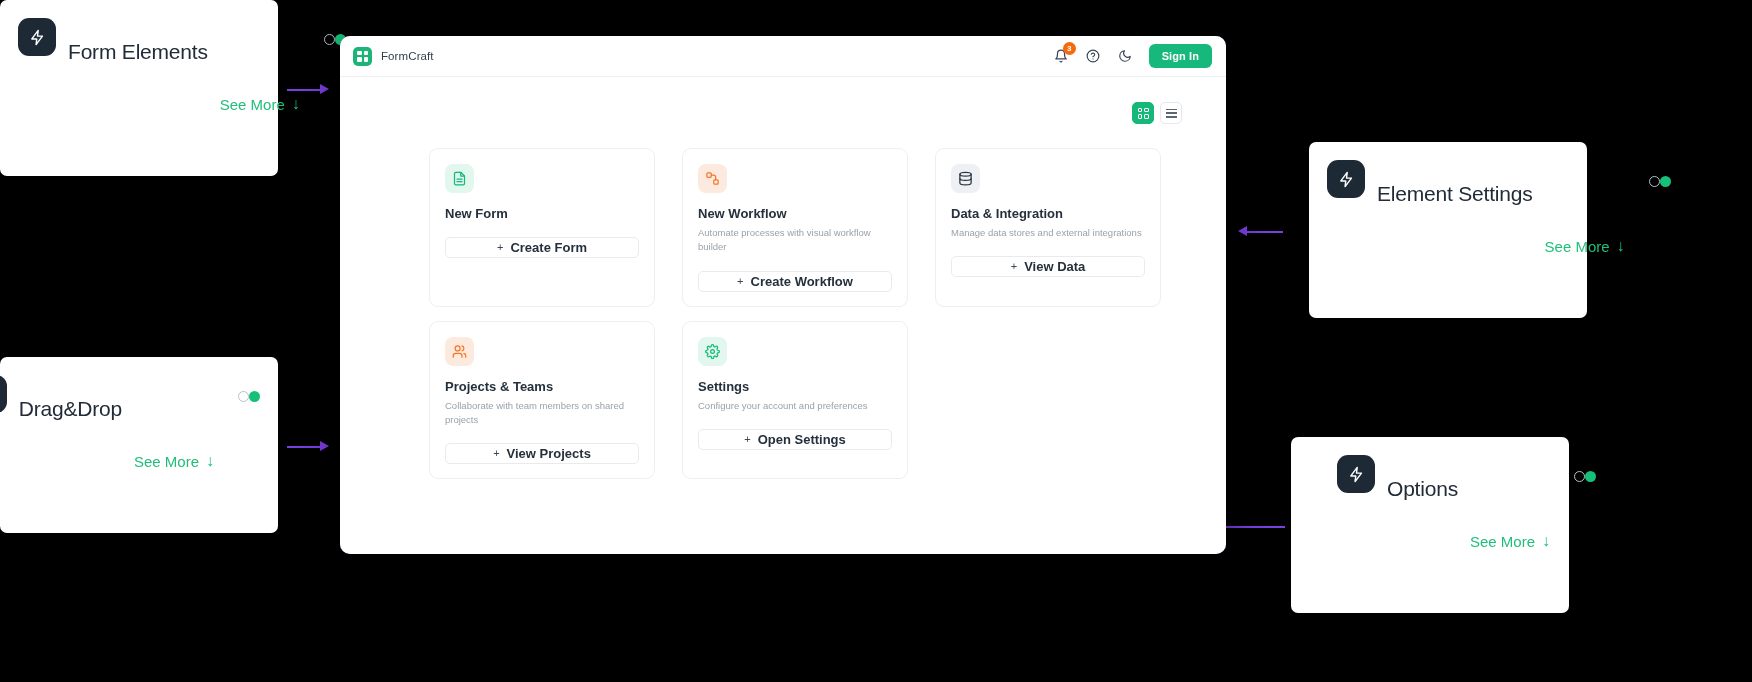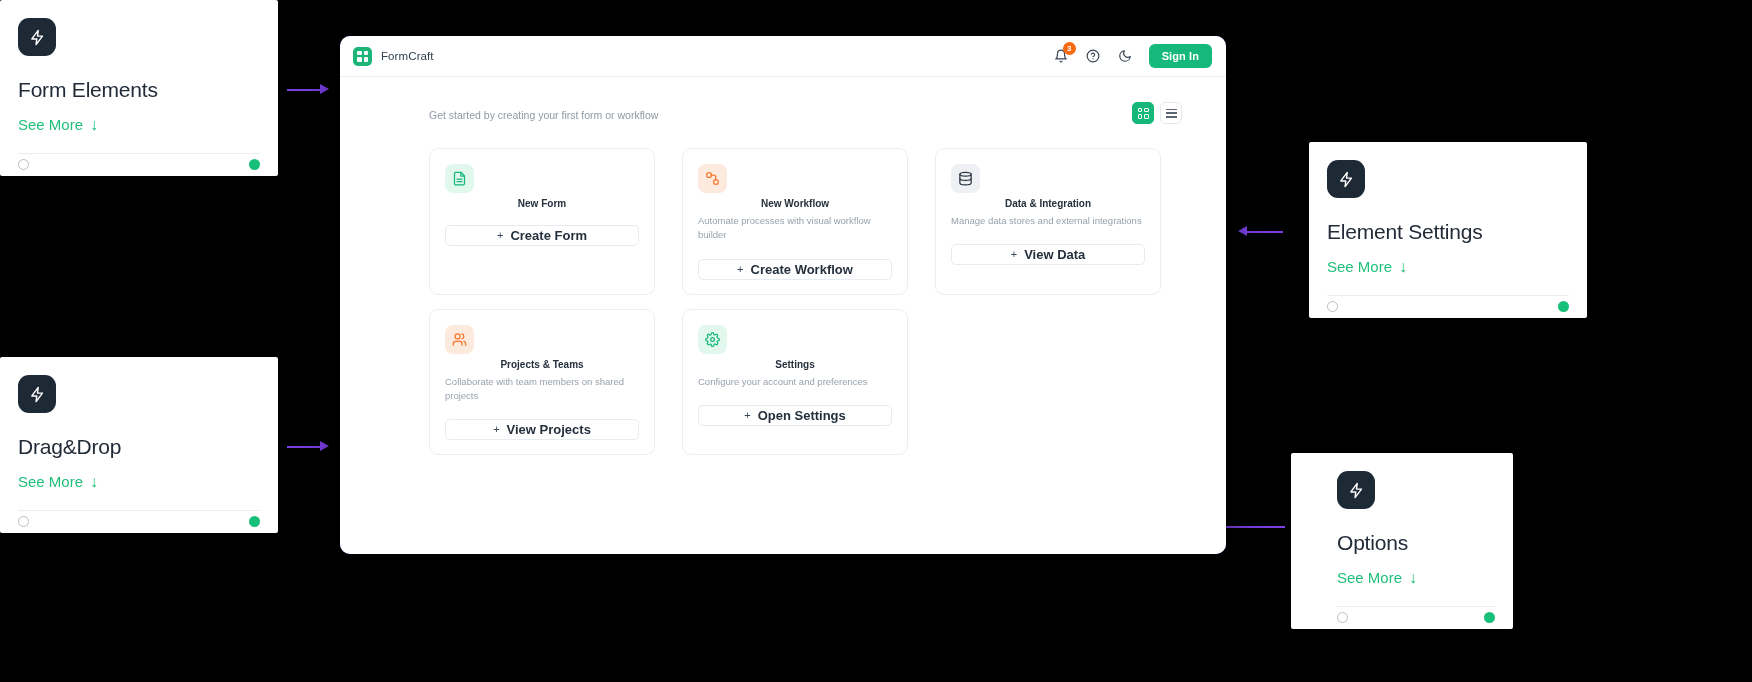--- a/index.html
+++ b/index.html
@@ -16,25 +16,26 @@
     position: relative;
     width: 1752px;
     height: 682px;
     background: #000000;
   }
 
   
   .feature-card {
     position: absolute;
     background: #ffffff;
-    border-radius: 2px;
+    border-radius: 7px;
     box-shadow: 0 10px 30px rgba(0,0,0,0.35);
     padding: 18px 18px 0 18px;
     display: flex;
-    flex-direction: column;
+    flex-direction: row;
+    gap: 12px;
   }
   .feature-badge {
     width: 38px; height: 38px;
     border-radius: 11px;
     background: #1e2936;
     display: flex;
     align-items: center;
     justify-content: center;
     flex: none;
   }
@@ -77,21 +78,21 @@
   .dot-solid {
     width: 11px; height: 11px;
     border-radius: 50%;
     background: #16c078;
   }
 
   
   #card-form-elements   { left: 0px;    top: 0px;   width: 278px; height: 176px; }
   #card-drag-drop       { left: 0px;    top: 357px; width: 278px; height: 176px; justify-content: flex-end; }
   #card-element-settings{ left: 1309px; top: 142px; width: 278px; height: 176px; }
-  #card-options         { left: 1291px; top: 453px; width: 222px; height: 176px; padding-left: 46px; }
+  #card-options         { left: 1291px; top: 437px; width: 278px; height: 176px; padding-left: 46px; }
 
   
   .arrow-line {
     position: absolute;
     height: 1.6px;
     background: #7b3fe4;
   }
   .arrow-head {
     position: absolute;
     width: 0; height: 0;
@@ -296,25 +297,24 @@
     display: flex;
     align-items: center;
     justify-content: center;
     flex: none;
   }
   .action-icon svg { display: block; }
   .ic-green { background: #e2f7ee; color: #16b87a; }
   .ic-orange { background: #fdeade; color: #f5762a; }
   .ic-gray  { background: #eef0f3; color: #2b3543; }
   .action-title {
-    margin-top: 5px;
-    font-size: 10px;
+    margin-top: 13px;
+    font-size: 13px;
     font-weight: bold;
     color: #25303d;
-    text-align: center;
   }
   .action-desc {
     margin-top: 5px;
     font-size: 9.5px;
     line-height: 1.5;
     color: #98a2ac;
   }
   .action-btn {
     margin-top: auto;
     margin-top: 16px;
@@ -460,21 +460,20 @@
             </svg>
         </div>
         <button class="signin-btn">Sign In</button>
       </div>
     </div>
 
     <div class="app-body">
 
       <div class="welcome-row">
         <div class="welcome-left">
-          <div class="welcome-sub">Get started by creating your first form or workflow</div>
         </div>
         <div class="view-toggle">
           <button class="view-btn active">
             <span class="grid-glyph">
                 <i></i>
                 <i></i>
                 <i></i>
                 <i></i>
               </span>
           </button>

